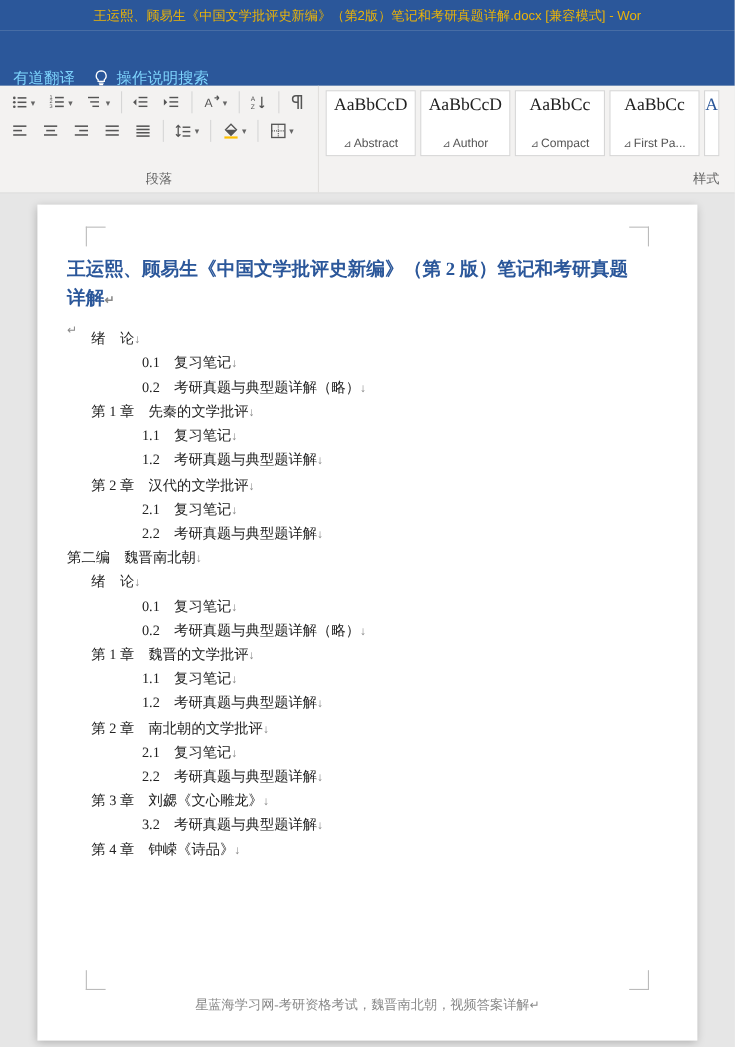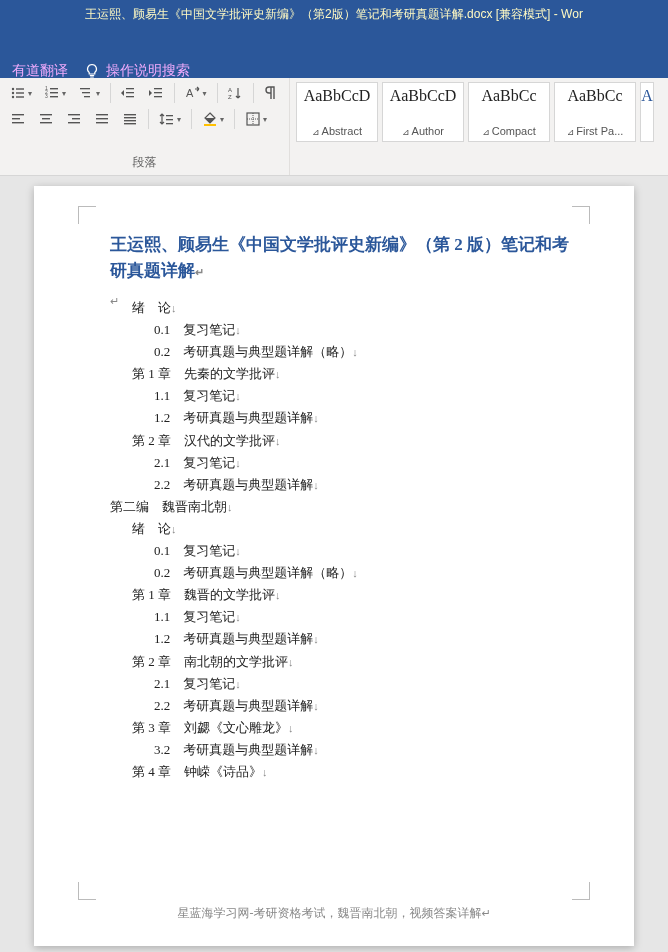--- a/index.html
+++ b/index.html
@@ -1,53 +1,53 @@
 <!DOCTYPE html>
 <html><head>
 <meta charset="utf-8">
 <style>
 * { margin: 0; padding: 0; box-sizing: border-box; }
 body { font-family: "Microsoft YaHei", "Segoe UI", sans-serif; background: #e6e6e6; width: 668px; height: 952px; overflow: hidden; }
 
-.titlebar { background: #2b579a; color: #fef9c3; height: 28px; display: flex; align-items: center; justify-content: center; font-size: 12px; }
+.titlebar { background: #2b579a; color: #eab308; height: 28px; display: flex; align-items: center; justify-content: center; font-size: 12px; }
 .titlebar-text { white-space: nowrap; }
 
 .tabbar { background: #2b579a; height: 50px; display: flex; align-items: center; padding-left: 4px; }
-.tab-item { color: #f0abfc; font-size: 14px; padding: 6px 8px; display: flex; align-items: center; gap: 6px; margin-top: 36px; }
+.tab-item { color: #7dd3fc; font-size: 14px; padding: 6px 8px; display: flex; align-items: center; gap: 6px; margin-top: 36px; }
 .bulb { width:16px; height:16px; }
 
 .ribbon { background: #f3f2f1; border-bottom: 1px solid #d6d6d6; height: 98px; display: flex; }
 .ribbon-group { border-right: 1px solid #e1dfdd; padding: 4px 6px 2px 6px; display: flex; flex-direction: column; justify-content: space-between; }
 .ribbon-row { display: flex; align-items: center; gap: 4px; }
 .rbtn { display: inline-flex; align-items: center; gap: 2px; padding: 3px 4px; color: #444; font-size: 13px; cursor: default; }
 .caret { font-size: 8px; color: #666; }
 .vsep { width:1px; height:20px; background: #d6d6d6; margin: 0 2px; }
 .group-label { text-align: center; font-size: 12px; color: #666; padding: 2px 0; }
 
 .styles-group { flex: 1; padding: 4px 6px 2px 6px; display:flex; flex-direction:column; justify-content:space-between;}
 .styles-row { display: flex; gap: 4px; align-items:flex-start;}
 .style-box { border: 1px solid #d6d6d6; background:#fff; width: 82px; height: 60px; display:flex; flex-direction:column; justify-content:space-between; align-items:center; padding:4px 2px; font-size:11px; color:#555;}
 .style-sample { font-size:16px; font-family: "Times New Roman", serif; color:#222;}
 .style-name { font-size:11px; color:#555; white-space:nowrap; overflow:hidden;}
 .pin { font-size:9px; margin-right:2px;}
 
 .workspace { background: #e6e6e6; height: calc(952px - 28px - 50px - 98px); display:flex; justify-content:center; overflow:hidden; padding-top:10px;}
-.page { background:#fff; width: 600px; height: 760px; box-shadow: 0 2px 8px rgba(0,0,0,0.25); padding: 28px 56px 20px 76px; position:relative; font-family: SimSun, "宋体", serif; color:#222;}
+.page { background:#fff; width: 600px; height: 760px; box-shadow: 0 2px 8px rgba(0,0,0,0.25); padding: 28px 56px 20px 27px; position:relative; font-family: SimSun, "宋体", serif; color:#222;}
 .corner { position:absolute; width:18px; height:18px; border-color:#bbb;}
 .corner.tl { top:20px; left:44px; border-left:1px solid #bbb; border-top:1px solid #bbb;}
 .corner.tr { top:20px; right:44px; border-right:1px solid #bbb; border-top:1px solid #bbb;}
 .corner.bl { bottom:46px; left:44px; border-left:1px solid #bbb; border-bottom:1px solid #bbb;}
 .corner.br { bottom:46px; right:44px; border-right:1px solid #bbb; border-bottom:1px solid #bbb;}
 
 .doc-title { color:#2b579a; font-size:17px; font-weight:bold; line-height:1.5; margin:18px 0 8px 0; font-family: SimSun, serif;}
 .toc-label { font-size:14px; margin: 6px 0 16px 0;}
 .toc { font-size:13px; line-height:1.7;}
 .toc .lvl0 { margin-left:0;}
 .toc .lvl1 { margin-left:22px;}
-.toc .lvl2 { margin-left:44px;}
+.toc .lvl2 { margin-left:68px;}
 .arrow { color:#888; font-size:11px;}
 .enter { color:#888; font-size:11px;}
 
 .footer-text { position:absolute; bottom:24px; left:0; right:0; text-align:center; font-size:12px; color:#888;}
 
 svg { display:block; }
 </style>
 </head>
 <body>
 
@@ -226,20 +226,21 @@
           <div class="style-name"><span class="pin">⊿</span>Compact</div>
         </div>
         <div class="style-box">
           <div class="style-sample">AaBbCc</div>
           <div class="style-name"><span class="pin">⊿</span>First Pa...</div>
         </div>
         <div class="style-box" style="width: 14px; border-left: 1px solid rgb(214, 214, 214); background: rgb(255, 255, 255);">
           <div class="style-sample" style="color: rgb(43, 87, 154);">A</div>
         </div>
       </div>
+    <div class="group-label" style="text-align:right; padding-right:8px;">样式</div>
   </div>
 </div>
 
 <div class="workspace">
   <div class="page">
     <div class="corner tl"></div>
     <div class="corner tr"></div>
     <div class="corner bl"></div>
     <div class="corner br"></div>
 

